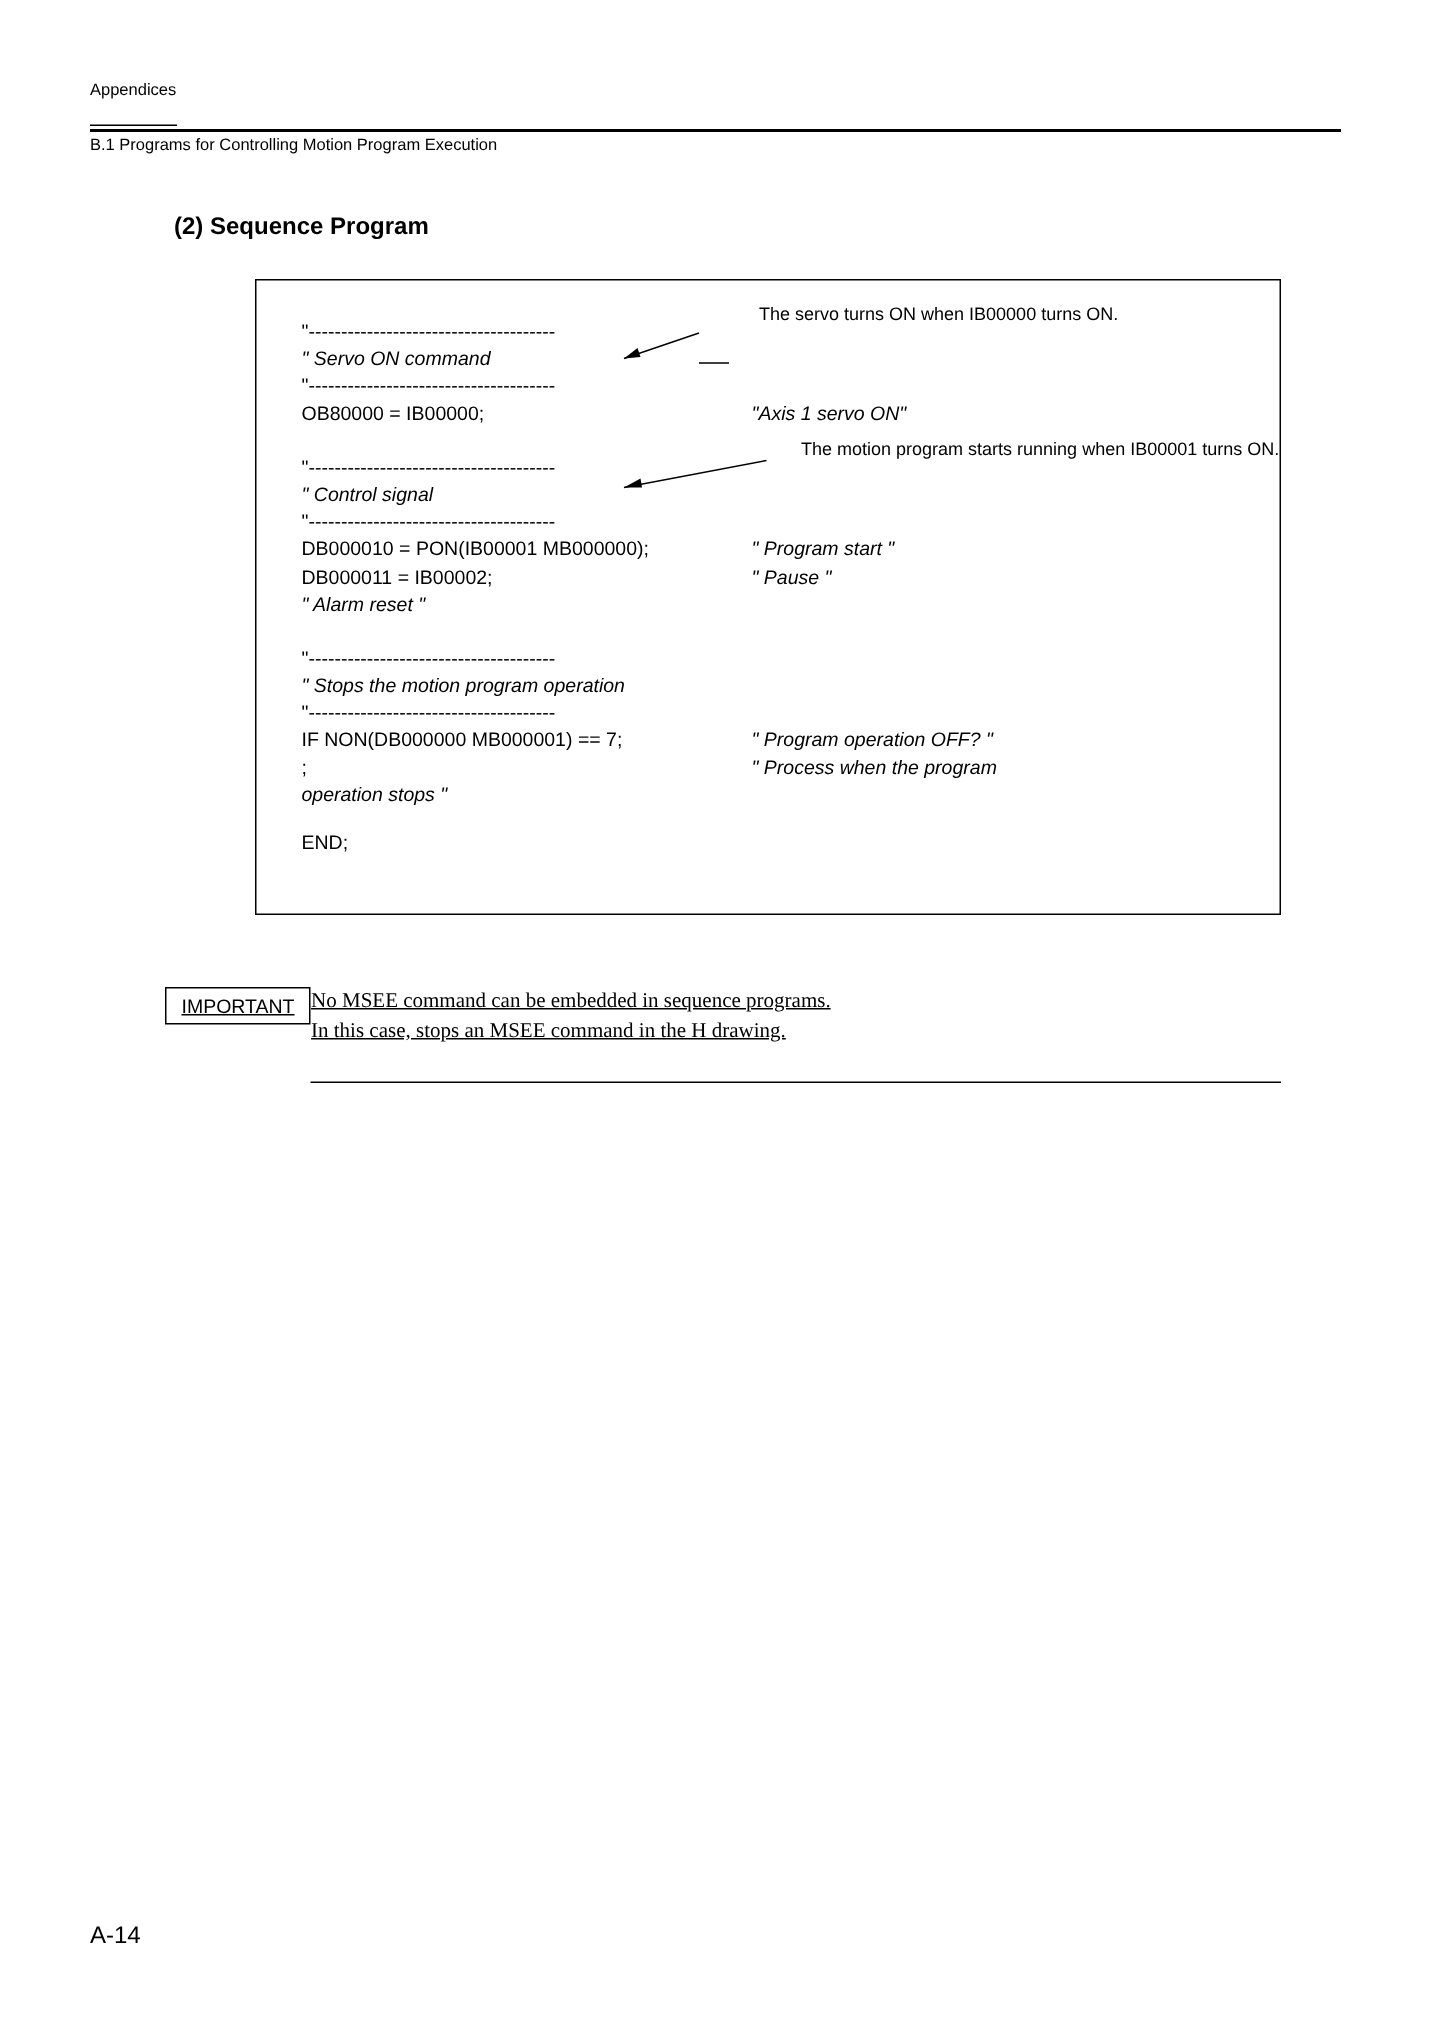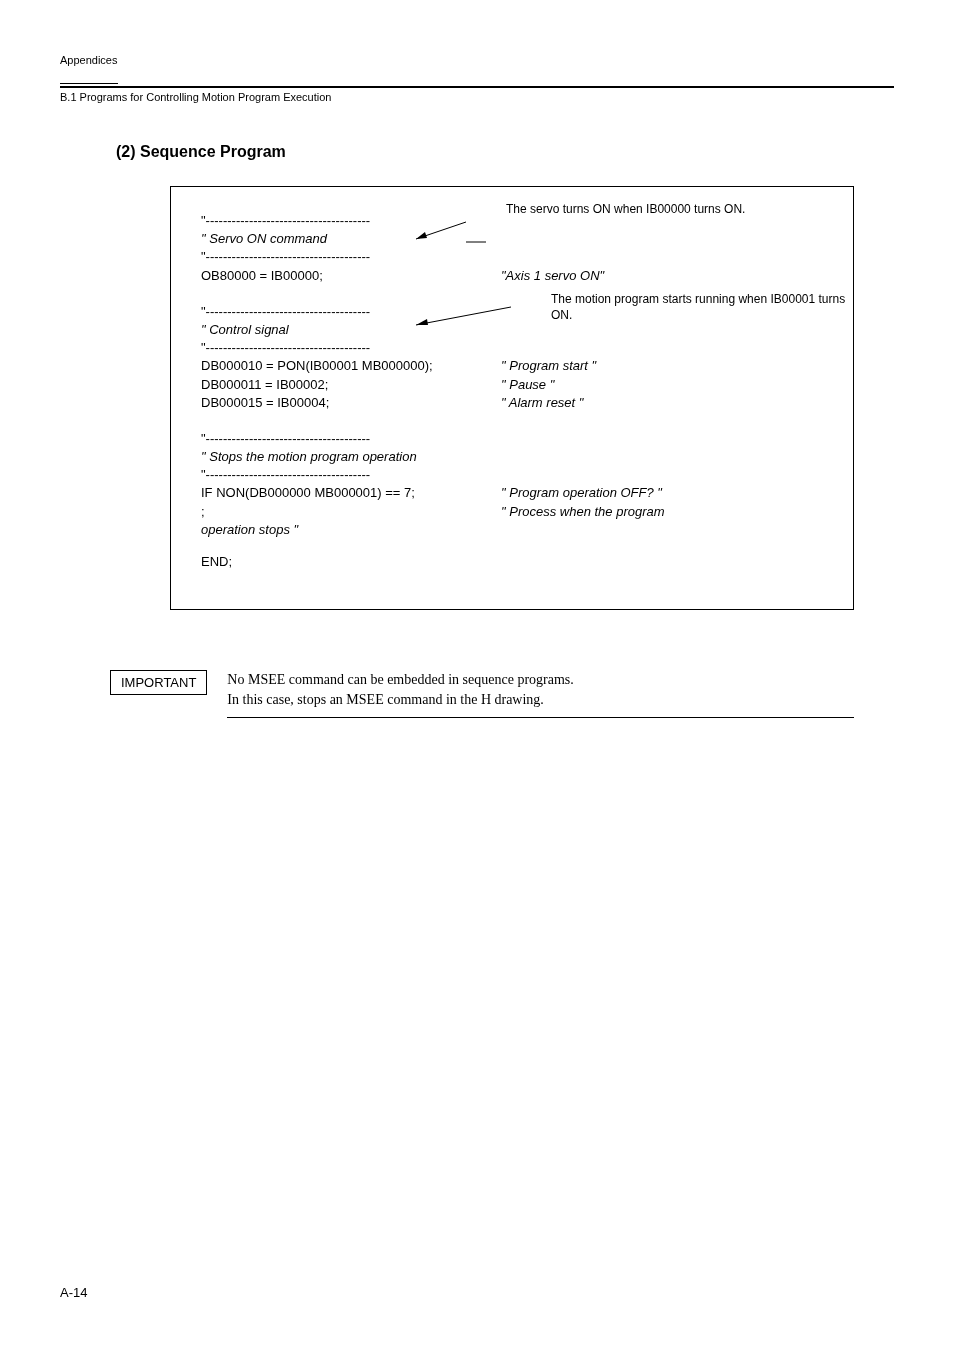--- a/index.html
+++ b/index.html
@@ -72,49 +72,49 @@
       position: absolute;
       font-size: 12px;
       line-height: 1.3;
     }
     .callout1 {
       top: 15px;
       left: 335px;
     }
     .callout2 {
       top: 105px;
-      left: 380px;
+      left: 363px;
     }
     .important-section {
       margin-left: 50px;
-      margin-top: 60px;
+      margin-top: 48px;
       display: flex;
       align-items: flex-start;
-      gap: 20px;
+      text-decoration: underline;
     }
     .important-box {
       border: 1px solid #000;
       padding: 4px 10px;
       font-size: 13px;
       flex-shrink: 0;
     }
     .important-text {
       font-family: "Times New Roman", Times, serif;
       font-size: 14px;
       line-height: 1.4;
       border-bottom: 1px solid #000;
-      padding-bottom: 8px;
+      padding-bottom: 24px;
       flex: 1;
       margin-right: 40px;
     }
     .page-number {
       position: absolute;
       bottom: 50px;
       left: 60px;
-      font-size: 13px;
+      font-size: 16px;
     }
     svg.arrow-svg {
       position: absolute;
       top: 0;
       left: 0;
       pointer-events: none;
     }
   </style>
 </head>
 <body>
@@ -159,21 +159,20 @@
     <div class="dash-line">"--------------------------------------</div>
     <div class="code-row">
       <div class="code-left">DB000010 = PON(IB00001 MB000000);</div>
       <div class="code-right italic">" Program start "</div>
     </div>
     <div class="code-row">
       <div class="code-left">DB000011 = IB00002;</div>
       <div class="code-right italic">" Pause "</div>
     </div>
     <div class="code-row">
-      <div class="code-left">DB000015 = IB00004;</div>
       <div class="code-right italic">" Alarm reset  "</div>
     </div>
   </div>
 
   <div class="code-block">
     <div class="dash-line">"--------------------------------------</div>
     <div class="italic">"    Stops the motion program operation</div>
     <div class="dash-line">"--------------------------------------</div>
     <div class="code-row">
       <div class="code-left">IF NON(DB000000 MB000001) == 7;</div>

